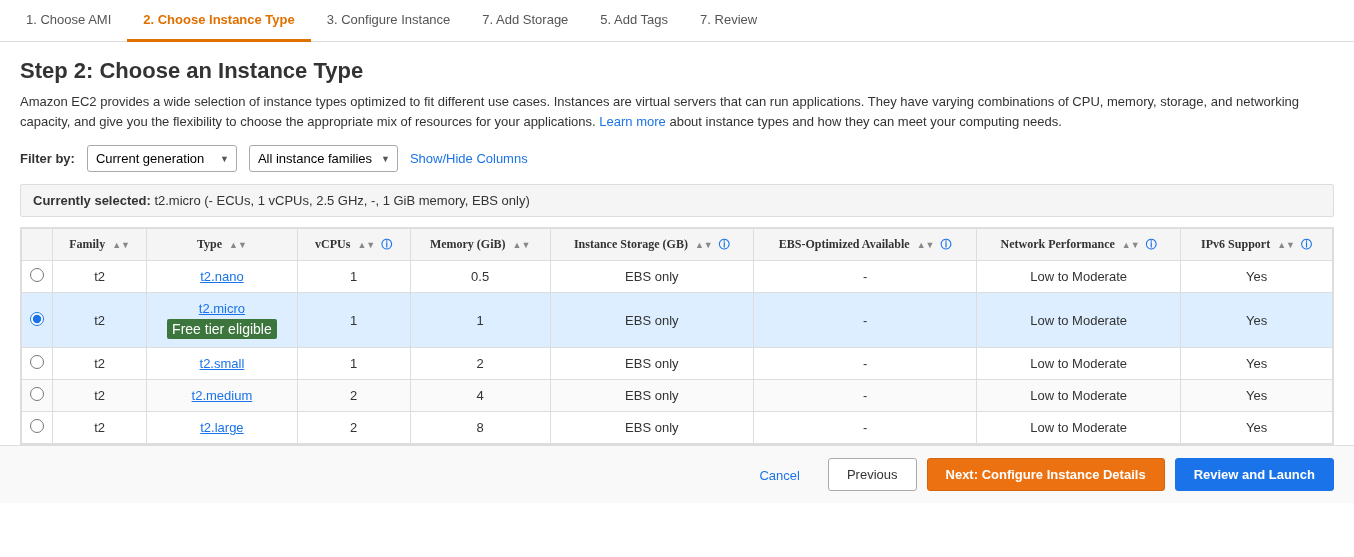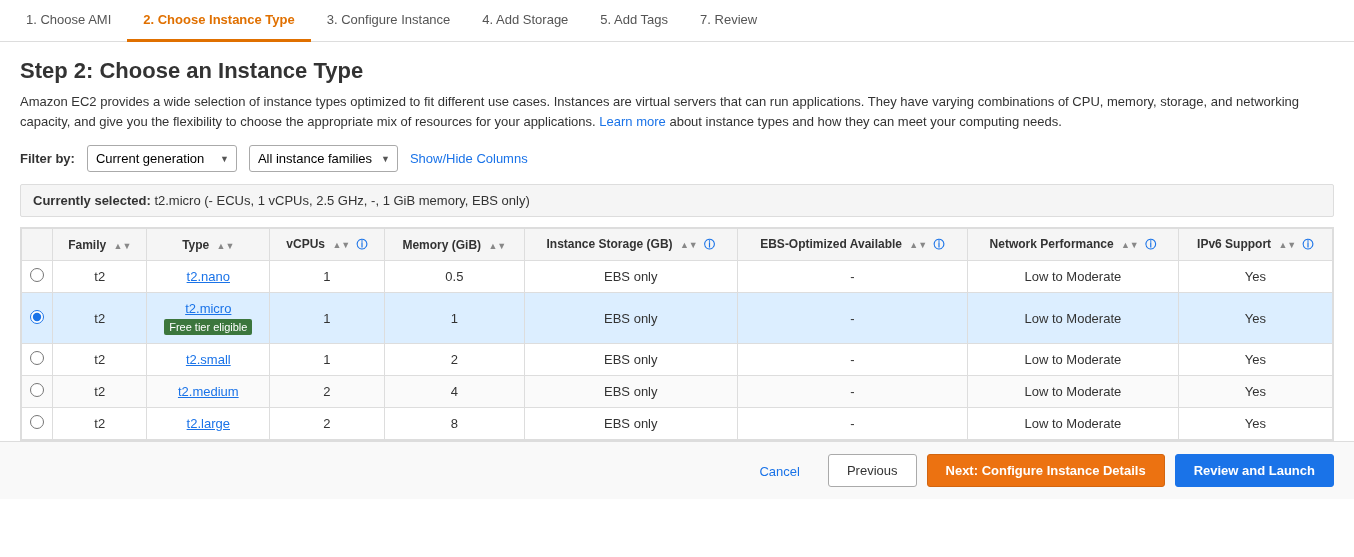--- a/index.html
+++ b/index.html
@@ -25,50 +25,50 @@
     .show-hide-link { color: #1a73e8; font-size: 13px; cursor: pointer; text-decoration: none; }
 
     
     .selected-banner { background: #f5f5f5; border: 1px solid #ddd; border-radius: 2px; padding: 8px 12px; font-size: 13px; margin-bottom: 0; }
     .selected-banner strong { font-weight: bold; }
 
     
     .table-wrapper { border: 1px solid #ddd; overflow-x: auto; margin-top: 10px; }
     table { width: 100%; border-collapse: collapse; font-size: 13px; }
     thead tr { background: #f5f5f5; }
-    thead th { border: 1px solid #ddd; padding: 8px 10px; text-align: center; font-weight: bold; font-size: 12px; color: #333; vertical-align: middle; white-space: nowrap; }
+    thead th { border: 1px solid #ddd; padding: 8px 10px; text-align: center; font-weight: bold; font-size: 12px; color: #333; vertical-align: middle; white-space: nowrap; font-family: Liberation Serif, serif; }
     thead th .sort-arrow { font-size: 9px; color: #888; margin-left: 4px; cursor: pointer; }
     thead th .info-icon { color: #1a73e8; font-size: 11px; margin-left: 3px; cursor: pointer; }
     tbody tr { border-bottom: 1px solid #ddd; }
     tbody tr:nth-child(even) { background: #fafafa; }
     tbody tr.selected-row { background: #dceeff; }
     tbody td { border: 1px solid #ddd; padding: 8px 10px; text-align: center; vertical-align: middle; }
     tbody td.family-col { }
     tbody td.type-col a { color: #1a73e8; text-decoration: underline; cursor: pointer; }
-    .free-badge { background: #3c763d; color: #fff; font-size: 11px; padding: 2px 5px; border-radius: 2px; display: inline-block; margin-top: 3px; }
+    .free-badge { background: #3c763d; color: #fff; font-size: 14px; padding: 2px 5px; border-radius: 2px; display: inline-block; margin-top: 3px; }
     .checkbox-cell { width: 30px; padding: 0 8px; }
     input[type="radio"] { width: 14px; height: 14px; cursor: pointer; accent-color: #1a73e8; }
 
     
     .footer { display: flex; justify-content: flex-end; align-items: flex-end; gap: 10px; padding: 12px 20px; border-top: 1px solid #ddd; background: #f9f9f9; position: sticky; bottom: 0; }
     .btn { padding: 8px 18px; font-size: 13px; border-radius: 3px; cursor: pointer; border: 1px solid transparent; }
     .btn-cancel { background: transparent; border: none; color: #1a73e8; }
     .btn-prev { background: #fff; border: 1px solid #aaa; color: #333; }
     .btn-review { background: #1a73e8; color: #fff; border: 1px solid #1a73e8; font-weight: bold; }
     .btn-next { background: #ec7211; color: #fff; border: 1px solid #d26510; font-weight: bold; }
   </style>
 </head>
 <body>
 
 <nav>
   <div class="nav-steps" id="nav-steps">
       <div class="nav-step">1. Choose AMI</div>
       <div class="nav-step active">2. Choose Instance Type</div>
       <div class="nav-step">3. Configure Instance</div>
-      <div class="nav-step">4. Add Storage</div>
+      <div class="nav-step">7. Add Storage</div>
       <div class="nav-step">5. Add Tags</div>
       <div class="nav-step">7. Review</div>
     </div>
 </nav>
 
 <div class="main">
   <h1 class="page-title">Step 2: Choose an Instance Type</h1>
   <p class="page-desc">
     <span>Amazon EC2 provides a wide selection of instance types optimized to fit different use cases. Instances are virtual servers that can run applications. They have varying combinations of CPU, memory, storage, and networking capacity, and give you the flexibility to choose the appropriate mix of resources for your applications.</span>
     <a href="#">Learn more</a>

